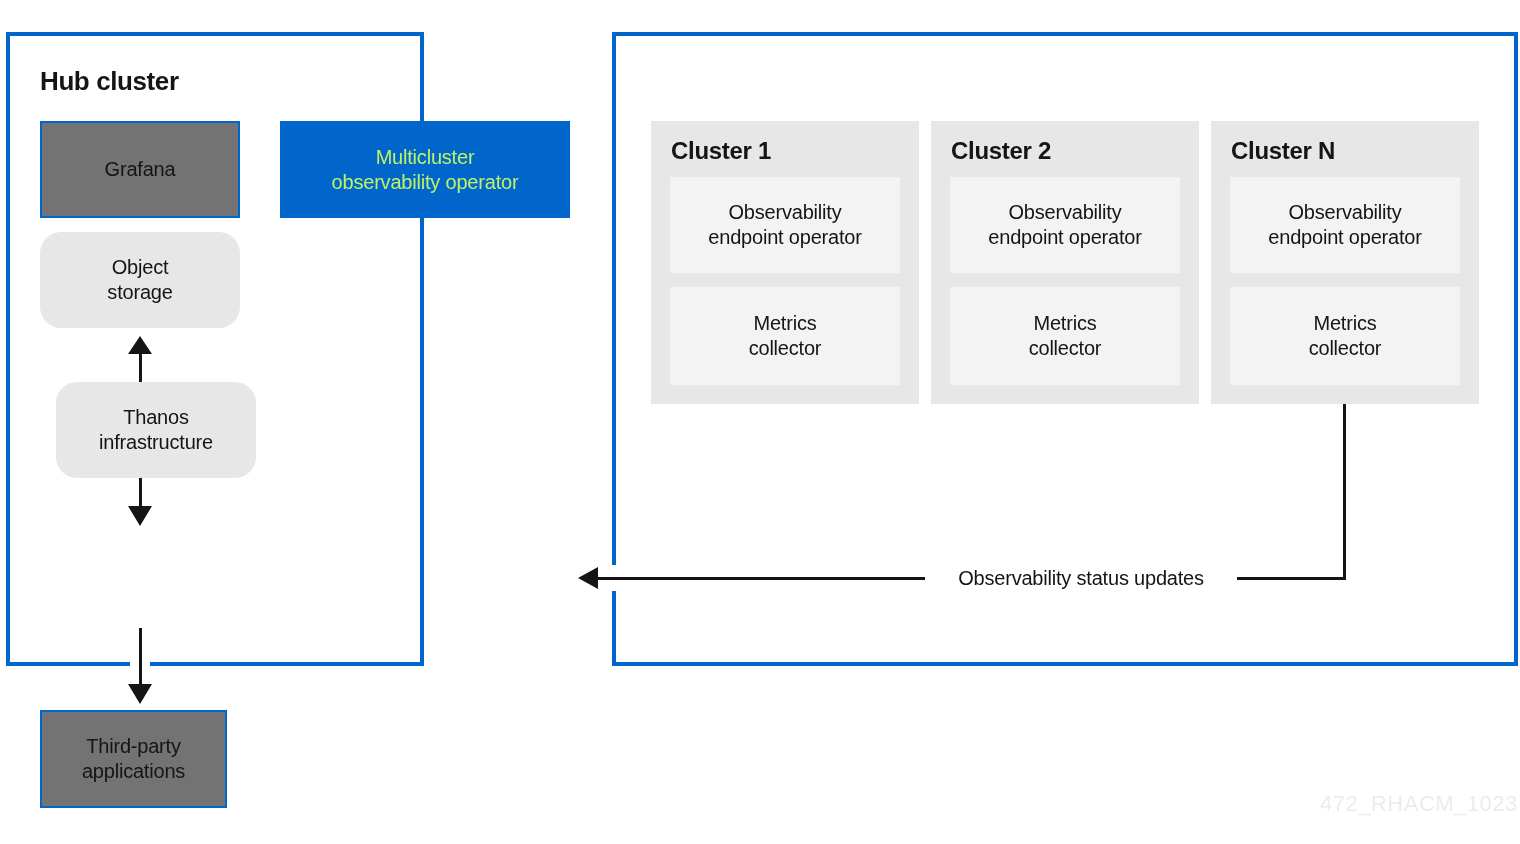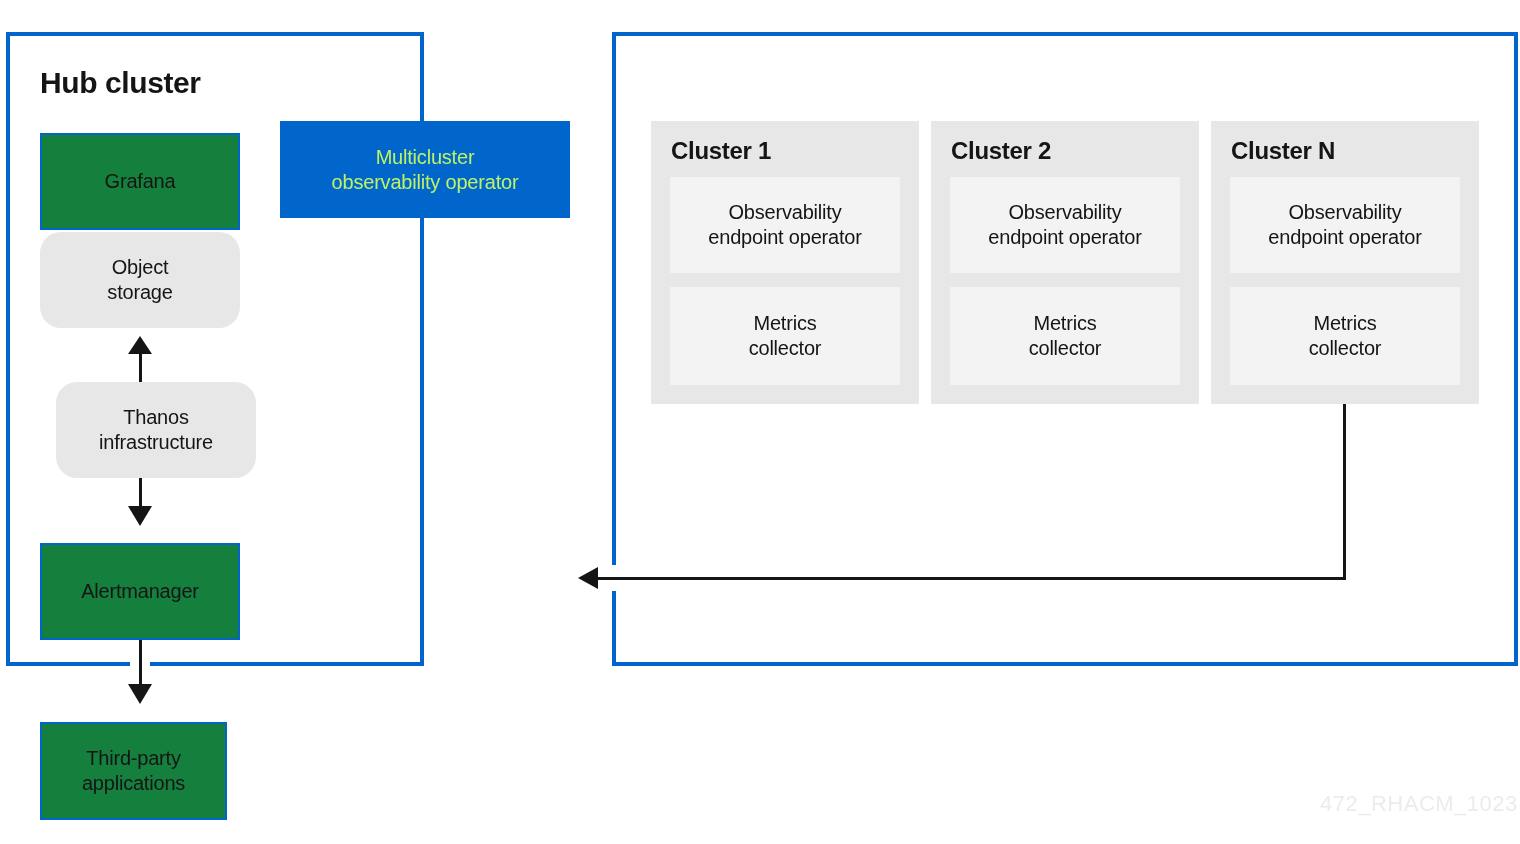--- a/index.html
+++ b/index.html
@@ -8,26 +8,26 @@
     --card:#e7e7e7;
     --inner:#f3f3f3;
   }
   html,body{margin:0;padding:0;background:#fff;}
   .canvas{
     position:relative;width:1520px;height:844px;background:#fff;overflow:hidden;
     font-family:"Liberation Sans","DejaVu Sans",sans-serif;color:var(--ink);
     letter-spacing:-0.2px;
   }
   .region{position:absolute;box-sizing:border-box;border:4px solid var(--blue);background:#fff;}
-  .region-title{position:absolute;font-size:30px;font-weight:bold;letter-spacing:-0.4px;}
+  .region-title{position:absolute;font-size:26px;font-weight:bold;letter-spacing:-0.4px;}
   .node{
     position:absolute;box-sizing:border-box;display:flex;align-items:center;justify-content:center;
     text-align:center;font-size:20px;line-height:25px;white-space:pre-line;
   }
-  .node.white{background:#15803d;border:2px solid var(--blue);margin-top:12px;}
+  .node.white{background:#737373;border:2px solid var(--blue);}
   .node.gray{background:var(--card);border-radius:21px;}
   .node.blue{background:var(--blue);color:#bef264;}
   .card{position:absolute;box-sizing:border-box;background:var(--card);}
   .card-title{position:absolute;left:20px;top:16px;font-size:24px;font-weight:bold;letter-spacing:-0.3px;}
   .card .inner{background:var(--inner);}
   .line{position:absolute;background:var(--ink);}
   .gapcover{position:absolute;background:#fff;}
   .tri{position:absolute;width:0;height:0;}
   .tri.up{border-left:12px solid transparent;border-right:12px solid transparent;border-bottom:18px solid var(--ink);}
   .tri.down{border-left:12px solid transparent;border-right:12px solid transparent;border-top:20px solid var(--ink);}
@@ -60,27 +60,27 @@
 
   <div class="line" style="left:139px;top:478px;width:3px;height:30px;"></div>
   <div class="tri down" style="left:128px;top:506px;"></div>
 
   <div class="line" style="left:139px;top:628px;width:3px;height:58px;"></div>
   <div class="tri down" style="left:128px;top:684px;"></div>
 
   <div class="line" style="left:1343px;top:404px;width:3px;height:176px;"></div>
   <div class="line" style="left:588px;top:577px;width:758px;height:3px;"></div>
   <div class="tri left" style="left:578px;top:567px;"></div>
+  <div class="status-label">Observability status updates</div>
 
   <div class="node white" style="left:40px;top:121px;width:200px;height:97px;">Grafana</div>
   <div class="node gray" style="left:40px;top:232px;width:200px;height:96px;">Object
 storage</div>
   <div class="node gray" style="left:56px;top:382px;width:200px;height:96px;">Thanos
 infrastructure</div>
-  <div class="node white" style="left:40px;top:531px;width:200px;height:97px;">Alertmanager</div>
   <div class="node blue" style="left:280px;top:121px;width:290px;height:97px;">Multicluster
 observability operator</div>
 
   <div class="node white" style="left:40px;top:710px;width:187px;height:98px;">Third-party
 applications</div>
 
   <div class="card" style="left:651px;top:121px;width:268px;height:283px;">
     <div class="card-title">Cluster 1</div>
     <div class="node inner" style="left:19px;top:56px;width:230px;height:96px;">Observability
 endpoint operator</div>

